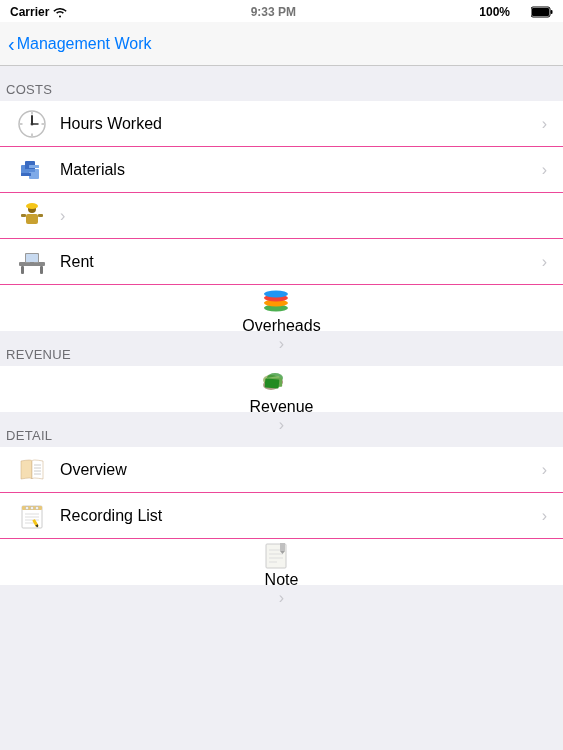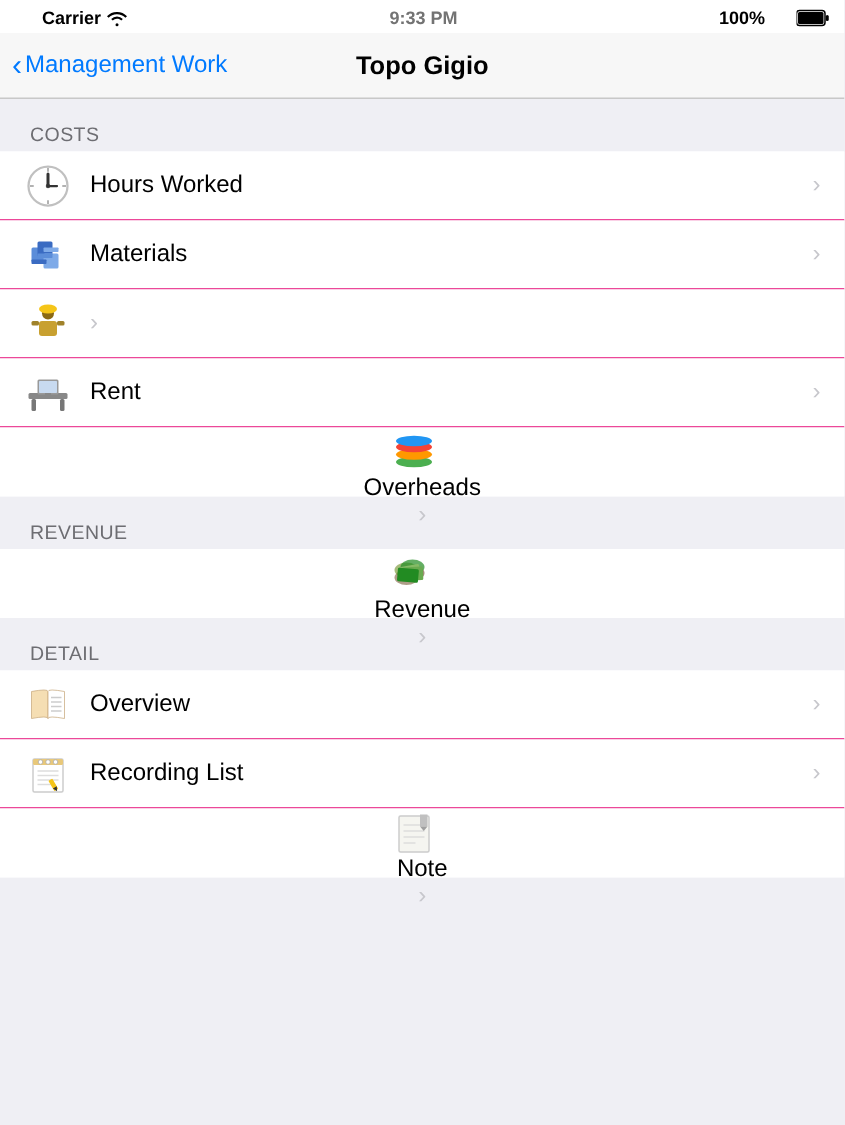--- a/index.html
+++ b/index.html
@@ -10,21 +10,21 @@
       background: #efeff4;
       font-family: -apple-system, 'Helvetica Neue', Helvetica, Arial, sans-serif;
       overflow: hidden;
     }
 
     
     .status-bar {
       display: flex;
       justify-content: space-between;
       align-items: center;
-      padding: 4px 10px 2px 28px;
+      padding: 4px 10px 2px 10px;
       background: #fff;
       height: 22px;
     }
     .status-left {
       font-size: 12px;
       font-weight: 600;
       color: #000;
       display: flex;
       align-items: center;
       gap: 4px;
@@ -71,21 +71,21 @@
     }
     .nav-title {
       font-size: 17px;
       font-weight: 600;
       color: #000;
     }
 
     
     .section-header {
       background: #efeff4;
-      padding: 8px 16px 4px 20px;
+      padding: 8px 16px 4px 6px;
       font-size: 13px;
       font-weight: 400;
       color: #6d6d72;
       letter-spacing: 0.3px;
       text-transform: uppercase;
     }
 
     
     .table-section {
       background: #fff;
@@ -161,21 +161,20 @@
       <rect x="19.5" y="4" width="2" height="4" rx="1" ry="1" fill="#000"></rect>
     </svg>
   </div>
 </div>
 
 <div class="nav-bar">
   <div class="nav-back">
     <span class="nav-back-chevron">‹</span>
     <span>Management Work</span>
   </div>
-  <div class="nav-title">Topo Gigio</div>
 </div>
 
 <div class="section-gap"></div>
 <div class="section-header">COSTS</div>
 <div class="table-section">
 
   <div class="table-row">
     <div class="row-icon">
       <svg class="svg-icon" viewBox="0 0 30 30">
         <circle cx="15" cy="15" r="13" fill="#fff" stroke="#c0c0c0" stroke-width="1.5"></circle>

